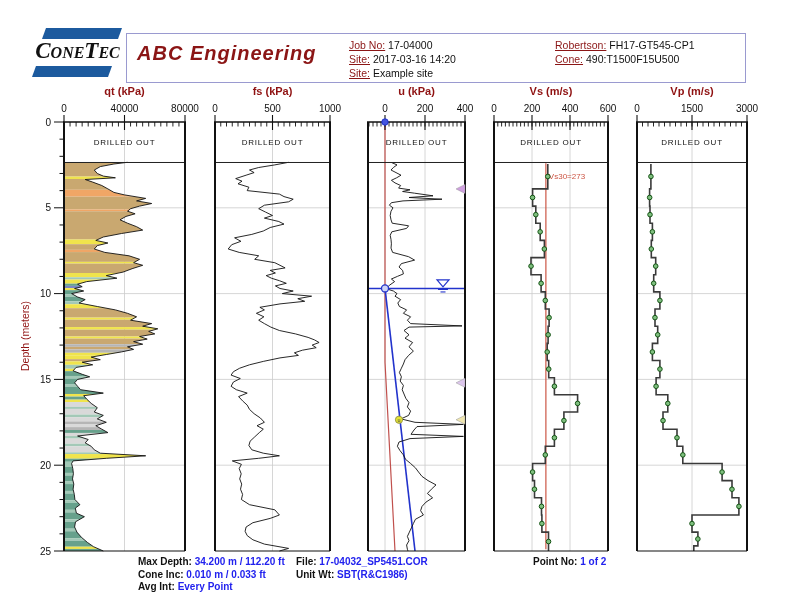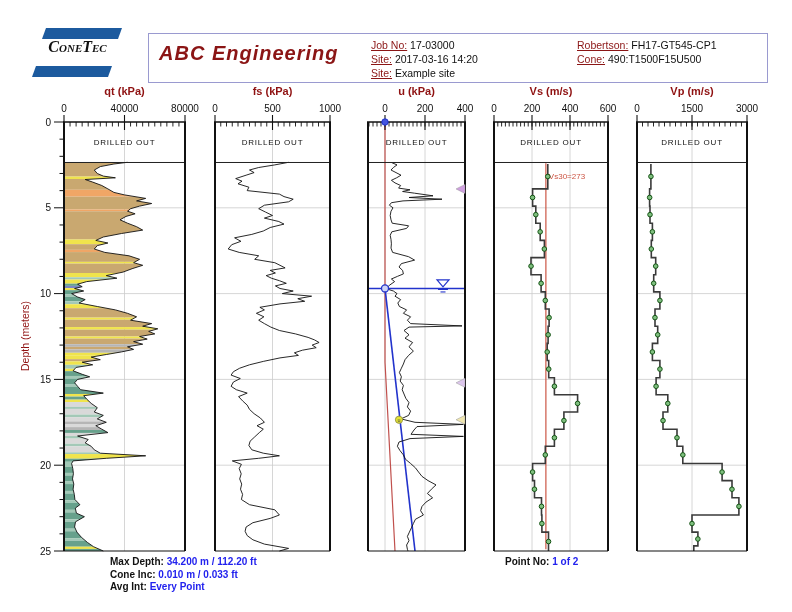--- a/index.html
+++ b/index.html
@@ -5,34 +5,34 @@
   html,body{margin:0;padding:0;background:#fff;}
   #page{position:relative;width:792px;height:612px;background:#ffffff;
         font-family:"Liberation Sans",sans-serif;overflow:hidden;}
   
   #logo{position:absolute;left:30px;top:26px;width:95px;height:56px;}
   #logo .bar{position:absolute;height:11px;background:#1c5a9e;transform:skewX(-20deg);}
   #logo .bar.top{left:14px;top:2px;width:76px;}
   #logo .bar.bot{left:4px;top:40px;width:76px;}
   #logo .word{position:absolute;left:0;top:12px;width:100%;text-align:center;
       font-family:"Liberation Serif",serif;font-variant:small-caps;font-weight:bold;
-      font-style:italic;font-size:16px;color:#111;letter-spacing:0px;}
+      font-style:italic;font-size:23px;color:#111;letter-spacing:0px;}
   #headbox{position:absolute;left:126px;top:33px;width:618px;height:48px;
-      border:1px solid #9a9ad0;background:#fff;margin-left:22px;}
+      border:1px solid #9a9ad0;background:#fff;}
   #company{position:absolute;left:10px;top:8px;font-size:20px;font-style:italic;
       font-weight:bold;color:#8b1515;letter-spacing:1px;}
   .hfield{position:absolute;font-size:10.5px;white-space:nowrap;}
   .hlab{color:#8b1515;text-decoration:underline;}
   .hval{color:#111;}
   #hf-job{left:222px;top:5px;} #hf-date{left:222px;top:19px;} #hf-site{left:222px;top:33px;}
   #hf-sound{left:428px;top:5px;} #hf-cone{left:428px;top:19px;}
   
   #chart{position:absolute;left:0;top:0;width:792px;height:612px;}
   
-  .fcol{position:absolute;font-size:10px;font-weight:bold;line-height:12.5px;white-space:nowrap;}
+  .fcol{position:absolute;font-size:10px;font-weight:bold;line-height:12.5px;white-space:nowrap;margin-left:28px;}
   #fc1{left:110px;top:556px;} #fc2{left:268px;top:556px;} #fc3{left:505px;top:556px;}
   .flab{color:#111;} .fval{color:#2222ee;}
 </style>
 </head>
 <body>
 
 <div id="page">
 
   <div id="chart"><svg width="792" height="612" viewBox="0 0 792 612">
         <g>
@@ -462,21 +462,21 @@
   <div id="logo">
     <div class="bar top"></div>
     <div class="word">ConeTec</div>
     <div class="bar bot"></div>
   </div>
 
   <div id="headbox">
     <div id="company">ABC  Engineering</div>
     <div class="hfield" id="hf-job">
       <span class="hlab">Job No:</span>
-      <span class="hval">17-03000</span>
+      <span class="hval">17-04000</span>
     </div>
     <div class="hfield" id="hf-date">
       <span class="hlab">Site:</span>
       <span class="hval">2017-03-16 14:20</span>
     </div>
     <div class="hfield" id="hf-site">
       <span class="hlab">Site:</span>
       <span class="hval">Example site</span>
     </div>
     <div class="hfield" id="hf-sound">
@@ -487,17 +487,21 @@
       <span class="hlab">Cone:</span>
       <span class="hval">490:T1500F15U500</span>
     </div>
   </div>
 
   <div class="fcol" id="fc1">
     <div><span class="flab">Max Depth:</span> <span class="fval">34.200 m / 112.20 ft</span></div>
     <div><span class="flab">Cone Inc:</span> <span class="fval">0.010 m / 0.033 ft</span></div>
     <div><span class="flab">Avg Int:</span> <span class="fval">Every Point</span></div>
   </div>
+  <div class="fcol" id="fc2">
+    <div><span class="flab">File:</span> <span class="fval">17-04032_SP5451.COR</span></div>
+    <div><span class="flab">Unit Wt:</span> <span class="fval">SBT(R&amp;C1986)</span></div>
+  </div>
   <div class="fcol" id="fc3">
     <div><span class="flab">Point No:</span> <span class="fval">1 of 2</span></div>
   </div>
 
 </div>
 
 </body></html>

